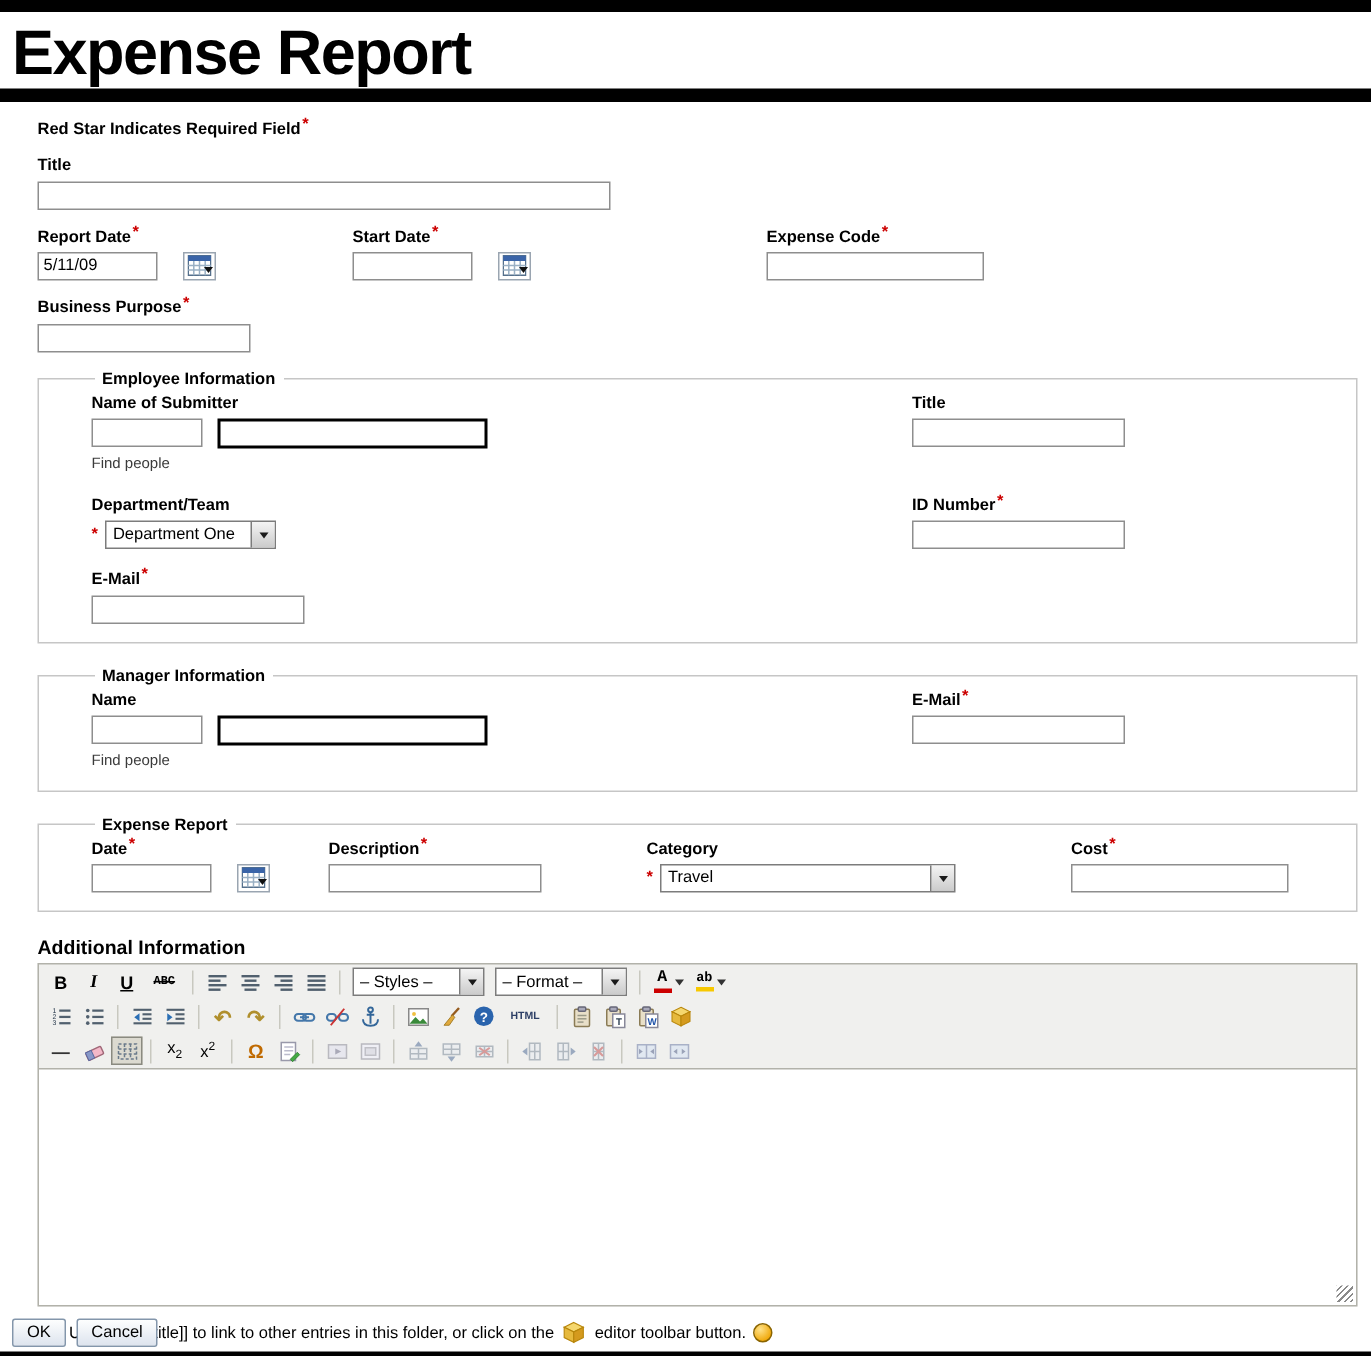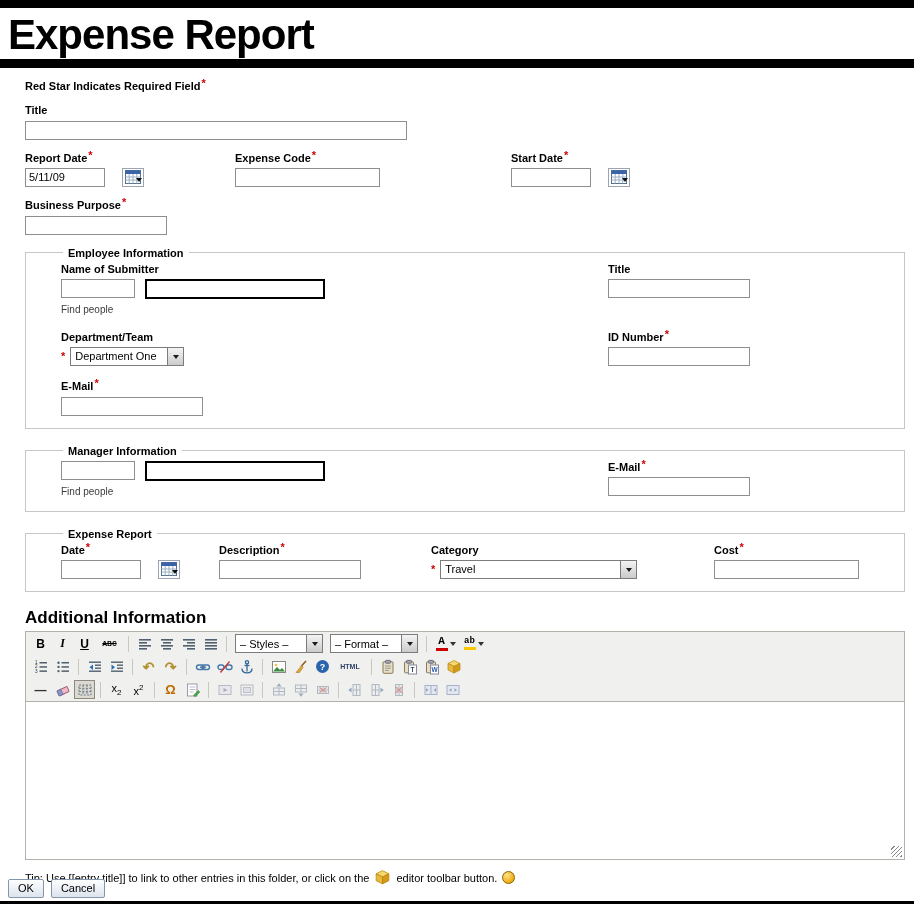--- a/index.html
+++ b/index.html
@@ -38,21 +38,21 @@
   .find-link { display:inline-block; font-size:10px; color:#3b3b3b; margin-top:4px; cursor:pointer; }
 
   .dd { display:inline-flex; align-items:stretch; height:19px; border:1px solid #7c7c7c; background:#fff; cursor:pointer; }
   .dd-txt { flex:1; display:flex; align-items:center; font-size:11px; padding:0 4px; white-space:nowrap; overflow:hidden; }
   .dd-btn { width:16px; border-left:1px solid #7c7c7c; background:linear-gradient(#f4f4f4,#cbcbcb); display:flex; align-items:center; justify-content:center; }
   .dd-btn::after { content:""; border:3.5px solid transparent; border-top:4.5px solid #1a1a1a; margin-top:4px; }
   .w114{width:114px}.w197{width:197px}.w88{width:88px}
   .starrow { display:flex; align-items:center; gap:5px; }
   .starrow .star { top:0; margin:0; }
 
-  .add-label { font-size:17px; font-weight:bold; margin:12px 0 3px; }
+  .add-label { font-size:13px; font-weight:bold; margin:12px 0 3px; }
   .editor { width:880px; border:1px solid #b2b2aa; background:#f0f0ee; }
   .tb-row { display:flex; align-items:center; padding:2px 4px; gap:1px; }
   .tbb { width:21px; height:19px; display:inline-flex; align-items:center; justify-content:center; border:1px solid transparent; cursor:pointer; color:#3d4a57; }
   .tbb.wide { width:27px;font-family:Liberation Mono, monospace; }
   .tbb.xwide { width:32px; }
   .tbb.active { border:1px solid #8a8a80; background:#dcdad0; }
   .tbb.disabled { opacity:.45; cursor:default; }
   .tb-sep { width:1px; height:16px; background:#c8c8bf; margin:0 4px; }
   .tb-dd { margin:0 3px; height:19px; }
   svg.ic { width:16px; height:16px; display:block; }
@@ -120,42 +120,42 @@
                   <line x1="0.5" y1="10" x2="15.5" y2="10"></line>
                   <line x1="4.2" y1="4" x2="4.2" y2="13.5"></line>
                   <line x1="8" y1="4" x2="8" y2="13.5"></line>
                   <line x1="11.8" y1="4" x2="11.8" y2="13.5"></line>
                 </g>
               </svg>
             </span>
         </div>
       </div>
       <div>
-        <div class="lbl"><span>Expense Code</span><span class="star">*</span></div>
-        <input type="text" class="ti w145" value="" style="">
-      </div>
-      <div>
         <div class="lbl"><span>Start Date</span><span class="star">*</span></div>
         <div class="inline">
           <input type="text" class="ti w80" value="" style="">
           <span class="cal-btn">
               <svg width="16" height="14" viewBox="0 0 16 14">
                 <rect x="0.5" y="0.5" width="15" height="13" fill="#fff" stroke="#55708c"></rect>
                 <rect x="0.5" y="0.5" width="15" height="3.5" fill="#3a64a8"></rect>
                 <g stroke="#9ab0c4" stroke-width="1">
                   <line x1="0.5" y1="7" x2="15.5" y2="7"></line>
                   <line x1="0.5" y1="10" x2="15.5" y2="10"></line>
                   <line x1="4.2" y1="4" x2="4.2" y2="13.5"></line>
                   <line x1="8" y1="4" x2="8" y2="13.5"></line>
                   <line x1="11.8" y1="4" x2="11.8" y2="13.5"></line>
                 </g>
               </svg>
             </span>
         </div>
       </div>
+      <div>
+        <div class="lbl"><span>Expense Code</span><span class="star">*</span></div>
+        <input type="text" class="ti w145" value="" style="">
+      </div>
     </div>
 
     <div class="field-block">
       <div class="lbl"><span>Business Purpose</span><span class="star">*</span></div>
       <input type="text" class="ti w142" value="" style="">
     </div>
 
     <fieldset class="fs">
       <legend class="fs-legend">Employee Information</legend>
       <div class="grid2">
@@ -192,20 +192,21 @@
           <input type="text" class="ti w142" style="">
         </div>
         <div></div>
       </div>
     </fieldset>
 
     <fieldset class="fs">
       <legend class="fs-legend">Manager Information</legend>
       <div class="grid2">
         <div>
+          <div class="lbl">Name</div>
           <div class="np-row">
             <input type="text" class="ti w74" style="">
             <input type="text" class="np-main" style="">
           </div>
           <span class="find-link">Find people</span>
         </div>
         <div>
           <div class="lbl"><span>E-Mail</span><span class="star">*</span></div>
           <input type="text" class="ti w142" style="">
         </div>

